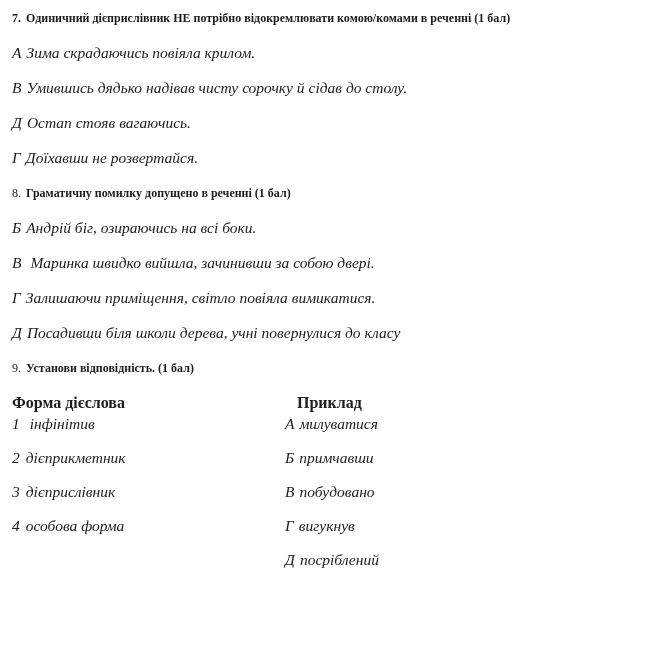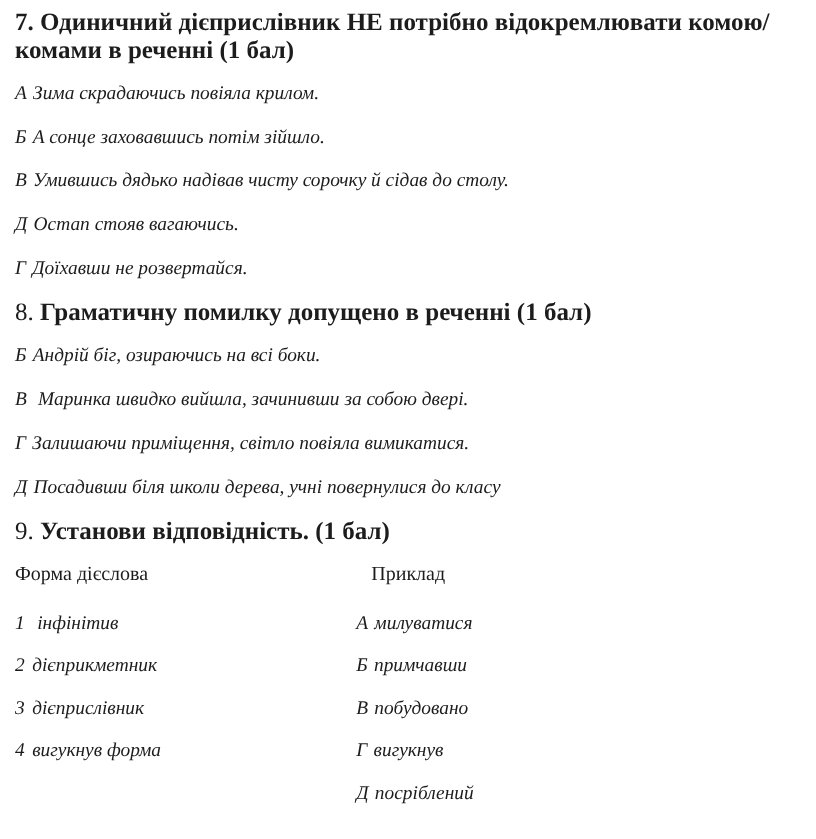--- a/index.html
+++ b/index.html
@@ -15,21 +15,21 @@
     color: #1c1c1c;
   }
   .doc {
     padding: 7px 12px 0 12px;
     font-size: 15.5px;
     -webkit-font-smoothing: antialiased;
   }
   p { margin: 0; }
   .q-title {
     font-weight: bold;
-    font-size: 20px;
+    font-size: 12px;
     line-height: 22px;
     margin: 0 0 13px 0;
   }
   .q-num {
     margin-right: 5px;
   }
   .q-num.regular {
     font-weight: normal;
   }
   .line {
@@ -48,24 +48,24 @@
     flex-direction: row;
   }
   .mcol-left {
     width: 273px;
     flex: 0 0 273px;
   }
   .mcol-right {
     flex: 1;
   }
   .mhead {
-    font-weight: normal;
+    font-weight: bold;
     font-size: 16px;
     line-height: 21px;
-    margin: 0 0 18px 0;
+    margin: 0 0 0 0;
   }
   .mhead.indent {
     padding-left: 12px;
   }
   .match .line {
     margin-bottom: 13px;
   }
   .mnum {
     margin-right: 6px;
   }
@@ -74,21 +74,20 @@
   }
 </style>
 </head>
 <body>
 
 <div class="doc">
 
   <div>
     <p class="q-title"><span class="q-num">7.</span><span>Одиничний дієприслівник НЕ потрібно відокремлювати комою/комами в реченні (1 бал)</span></p>
     <p class="line"><span class="letter">А</span><span>Зима скрадаючись повіяла крилом.</span></p>
-    <p class="line"><span class="letter">Б</span><span>А сонце заховавшись потім зійшло.</span></p>
     <p class="line"><span class="letter">В</span><span>Умившись дядько надівав чисту сорочку й сідав до столу.</span></p>
     <p class="line"><span class="letter">Д</span><span>Остап стояв вагаючись.</span></p>
     <p class="line"><span class="letter">Г</span><span>Доїхавши не розвертайся.</span></p>
   </div>
 
   <div>
     <p class="q-title"><span class="q-num regular">8.</span><span>Граматичну помилку допущено в реченні (1 бал)</span></p>
     <p class="line"><span class="letter">Б</span><span>Андрій біг, озираючись на всі боки.</span></p>
     <p class="line"><span class="letter wide">В</span><span>Маринка швидко вийшла, зачинивши за собою двері.</span></p>
     <p class="line"><span class="letter">Г</span><span>Залишаючи приміщення, світло повіяла вимикатися.</span></p>
@@ -97,21 +96,21 @@
 
   <div>
     <p class="q-title"><span class="q-num regular">9.</span><span>Установи відповідність. (1 бал)</span></p>
 
     <div class="match">
       <div class="mcol-left">
         <p class="mhead">Форма дієслова</p>
         <p class="line"><span class="mnum wide">1</span><span>інфінітив</span></p>
         <p class="line"><span class="mnum">2</span><span>дієприкметник</span></p>
         <p class="line"><span class="mnum">3</span><span>дієприслівник</span></p>
-        <p class="line"><span class="mnum">4</span><span>вигукнув форма</span></p>
+        <p class="line"><span class="mnum">4</span><span>особова форма</span></p>
       </div>
       <div class="mcol-right">
         <p class="mhead indent">Приклад</p>
         <p class="line"><span class="letter">А</span><span>милуватися</span></p>
         <p class="line"><span class="letter">Б</span><span>примчавши</span></p>
         <p class="line"><span class="letter">В</span><span>побудовано</span></p>
         <p class="line"><span class="letter">Г</span><span>вигукнув</span></p>
         <p class="line"><span class="letter">Д</span><span>посріблений</span></p>
       </div>
     </div>

